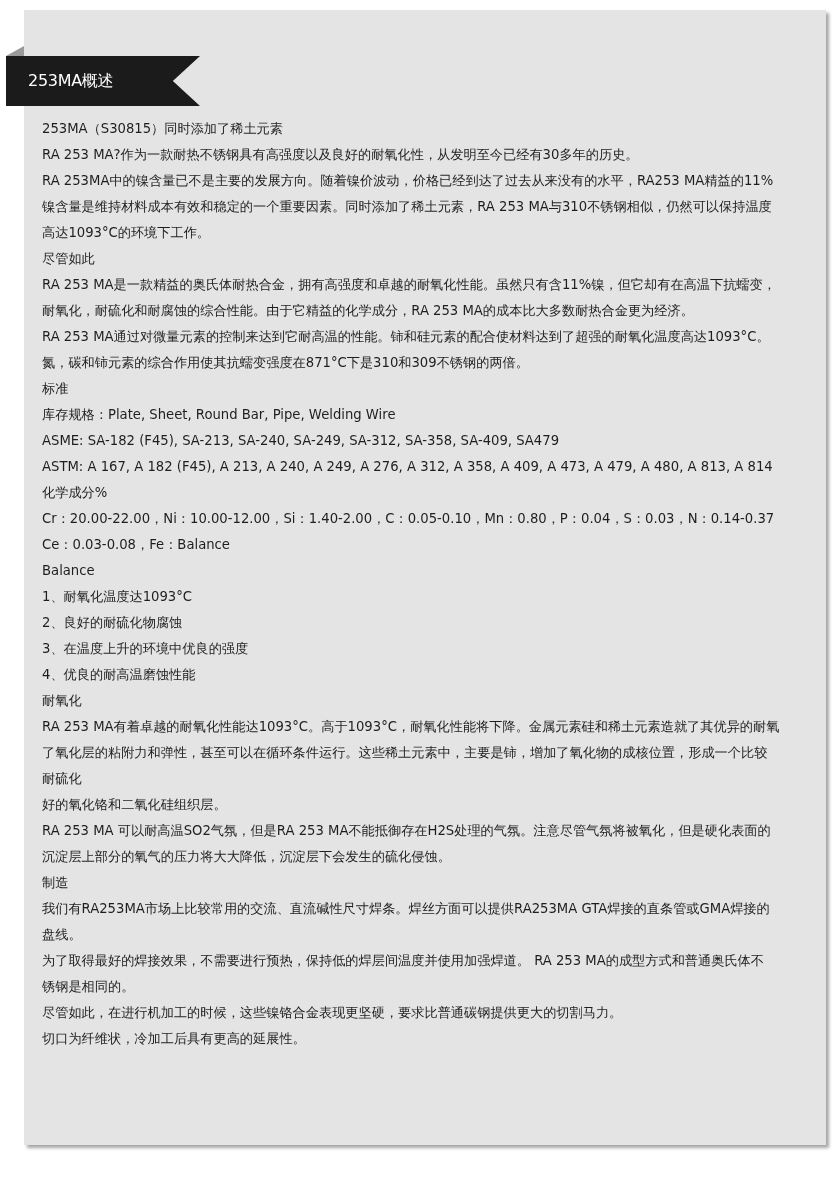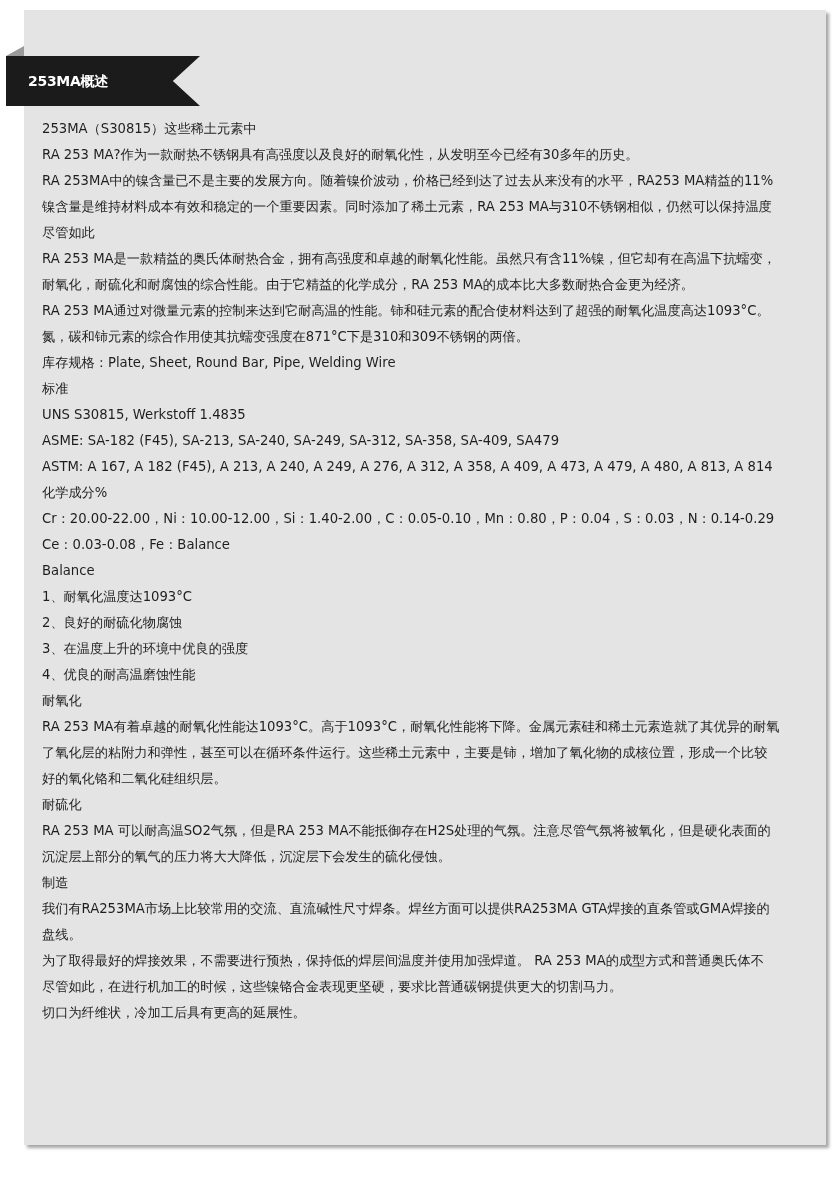--- a/index.html
+++ b/index.html
@@ -18,69 +18,70 @@
     border-style: solid; border-width: 0 0 10px 18px;
     border-color: transparent transparent #9a9a9a transparent;
   }
   .banner {
     position: absolute; left: 6px; top: 56px; width: 194px; height: 50px;
     background: #1b1b1b;
     clip-path: polygon(0 0, 100% 0, 86% 50%, 100% 100%, 0 100%);
   }
   .banner-title {
     position: absolute; left: 22px; top: 0; height: 32px; line-height: 50px;
-    color: #ffffff; font-weight: bold; font-size: 14px; letter-spacing: -0.3px;
+    color: #ffffff; font-weight: normal; font-size: 16px; letter-spacing: -0.3px;
     white-space: nowrap;
   }
   .content {
     position: absolute; left: 42px; top: 116px; width: 780px;
     color: #1e1e1e; font-size: 13.2px;
   }
   .line {
     height: 26px; line-height: 26px; white-space: nowrap;
   }
 </style>
 </head>
 <body>
 
 <div class="panel"></div>
 <div class="fold"></div>
 <div class="banner">
   <span class="banner-title">253MA概述</span>
 </div>
 
 <div class="content">
-  <div class="line">253MA（S30815）这些稀土元素中</div>
+  <div class="line">253MA（S30815）同时添加了稀土元素</div>
   <div class="line">RA 253 MA?作为一款耐热不锈钢具有高强度以及良好的耐氧化性，从发明至今已经有30多年的历史。</div>
   <div class="line">RA 253MA中的镍含量已不是主要的发展方向。随着镍价波动，价格已经到达了过去从来没有的水平，RA253 MA精益的11%</div>
   <div class="line">镍含量是维持材料成本有效和稳定的一个重要因素。同时添加了稀土元素，RA 253 MA与310不锈钢相似，仍然可以保持温度</div>
+  <div class="line">高达1093°C的环境下工作。</div>
   <div class="line">尽管如此</div>
   <div class="line">RA 253 MA是一款精益的奥氏体耐热合金，拥有高强度和卓越的耐氧化性能。虽然只有含11%镍，但它却有在高温下抗蠕变，</div>
   <div class="line">耐氧化，耐硫化和耐腐蚀的综合性能。由于它精益的化学成分，RA 253 MA的成本比大多数耐热合金更为经济。</div>
   <div class="line">RA 253 MA通过对微量元素的控制来达到它耐高温的性能。铈和硅元素的配合使材料达到了超强的耐氧化温度高达1093°C。</div>
   <div class="line">氮，碳和铈元素的综合作用使其抗蠕变强度在871°C下是310和309不锈钢的两倍。</div>
+  <div class="line">标准</div>
   <div class="line">库存规格：Plate, Sheet, Round Bar, Pipe, Welding Wire</div>
-  <div class="line">标准</div>
-  <div class="line">UNS S30815, Werkstoff 1.4835</div>
   <div class="line">ASME: SA-182 (F45), SA-213, SA-240, SA-249, SA-312, SA-358, SA-409, SA479</div>
   <div class="line">ASTM: A 167, A 182 (F45), A 213, A 240, A 249, A 276, A 312, A 358, A 409, A 473, A 479, A 480, A 813, A 814</div>
   <div class="line">化学成分%</div>
-  <div class="line">Cr：20.00-22.00，Ni：10.00-12.00，Si：1.40-2.00，C：0.05-0.10，Mn：0.80，P：0.04，S：0.03，N：0.14-0.29</div>
+  <div class="line">Cr：20.00-22.00，Ni：10.00-12.00，Si：1.40-2.00，C：0.05-0.10，Mn：0.80，P：0.04，S：0.03，N：0.14-0.37</div>
   <div class="line">Ce：0.03-0.08，Fe：Balance</div>
   <div class="line">Balance</div>
   <div class="line">1、耐氧化温度达1093°C</div>
   <div class="line">2、良好的耐硫化物腐蚀</div>
   <div class="line">3、在温度上升的环境中优良的强度</div>
   <div class="line">4、优良的耐高温磨蚀性能</div>
   <div class="line">耐氧化</div>
   <div class="line">RA 253 MA有着卓越的耐氧化性能达1093°C。高于1093°C，耐氧化性能将下降。金属元素硅和稀土元素造就了其优异的耐氧</div>
   <div class="line">了氧化层的粘附力和弹性，甚至可以在循环条件运行。这些稀土元素中，主要是铈，增加了氧化物的成核位置，形成一个比较</div>
+  <div class="line">耐硫化</div>
   <div class="line">好的氧化铬和二氧化硅组织层。</div>
-  <div class="line">耐硫化</div>
   <div class="line">RA 253 MA 可以耐高温SO2气氛，但是RA 253 MA不能抵御存在H2S处理的气氛。注意尽管气氛将被氧化，但是硬化表面的</div>
   <div class="line">沉淀层上部分的氧气的压力将大大降低，沉淀层下会发生的硫化侵蚀。</div>
   <div class="line">制造</div>
   <div class="line">我们有RA253MA市场上比较常用的交流、直流碱性尺寸焊条。焊丝方面可以提供RA253MA GTA焊接的直条管或GMA焊接的</div>
   <div class="line">盘线。</div>
   <div class="line">为了取得最好的焊接效果，不需要进行预热，保持低的焊层间温度并使用加强焊道。 RA 253 MA的成型方式和普通奥氏体不</div>
+  <div class="line">锈钢是相同的。</div>
   <div class="line">尽管如此，在进行机加工的时候，这些镍铬合金表现更坚硬，要求比普通碳钢提供更大的切割马力。</div>
   <div class="line">切口为纤维状，冷加工后具有更高的延展性。</div>
 </div>
 
 </body></html>

